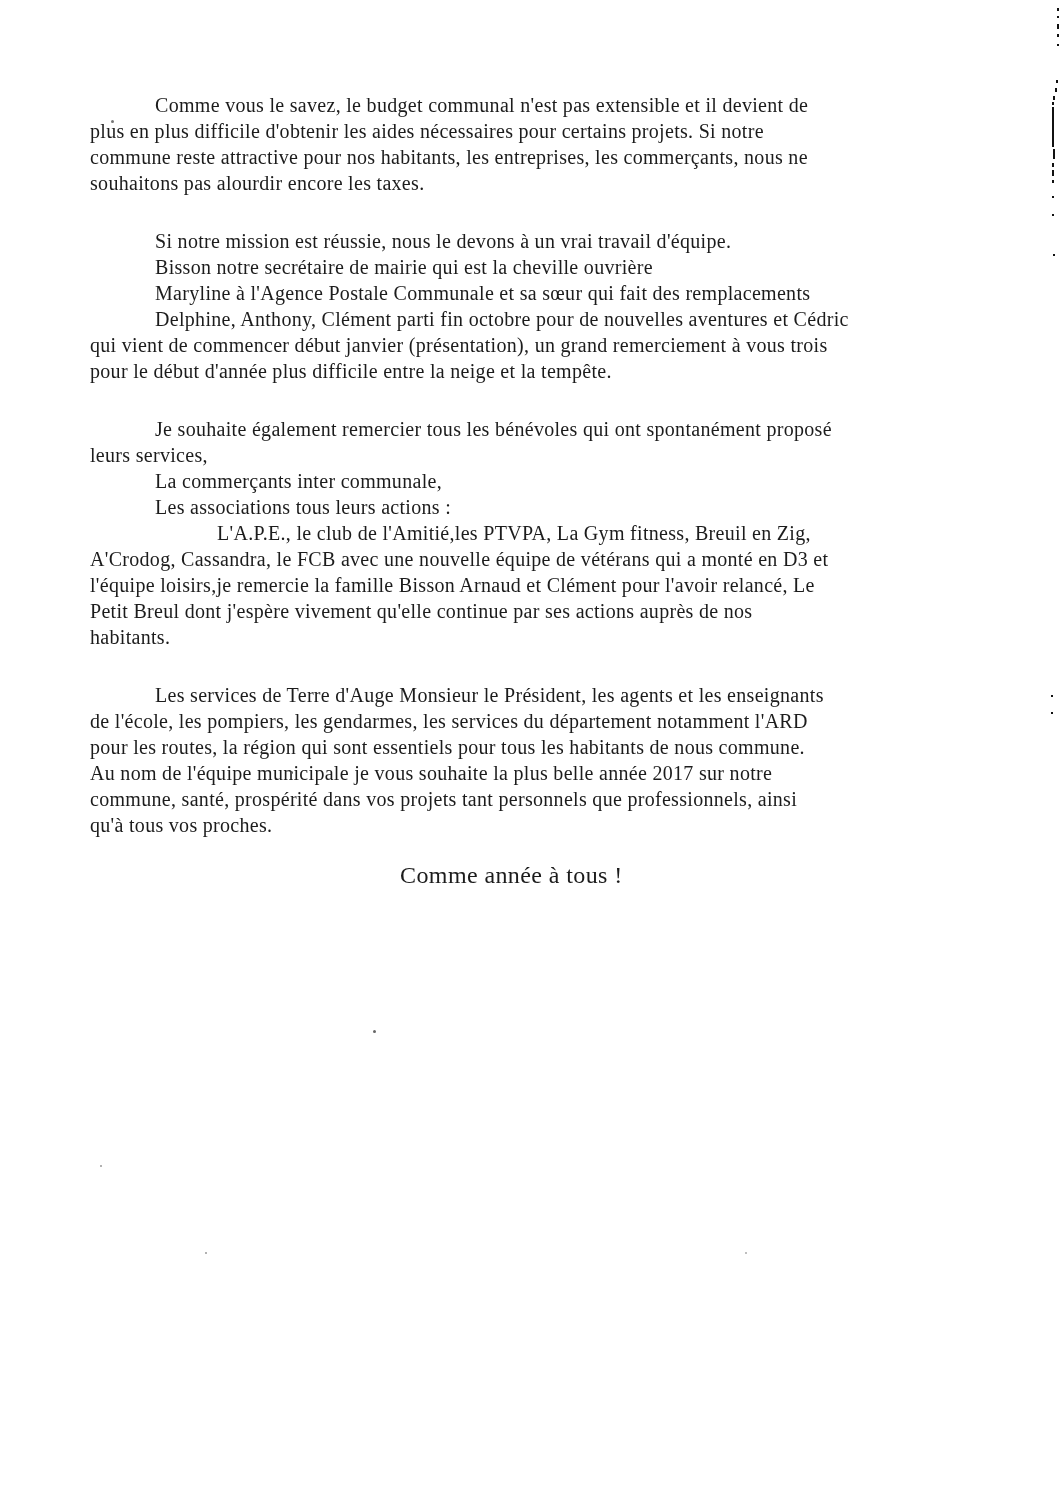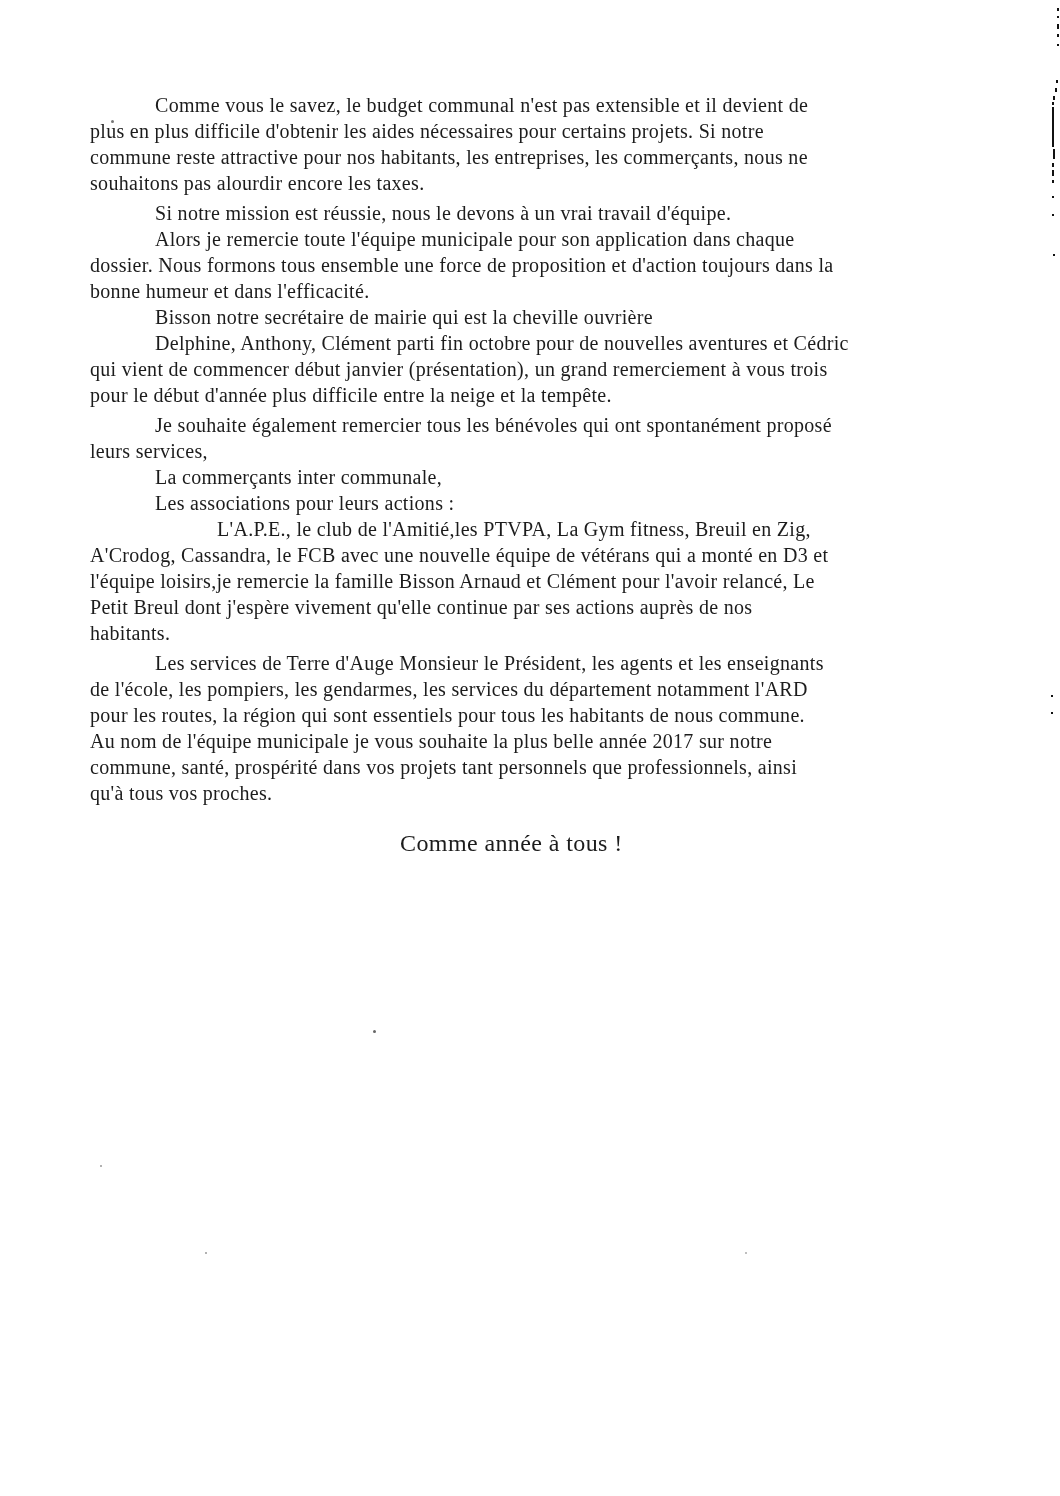--- a/index.html
+++ b/index.html
@@ -21,21 +21,21 @@
     font-size: 20px;
     line-height: 26px;
     letter-spacing: 0.3px;
   }
   .blk {
     margin: 0;
     white-space: pre;           
   }
   .ind1 { text-indent: 65px; }  
   .ind2 { text-indent: 127px; } 
-  .gap    { margin-top: 4px; } 
+  .gap    { margin-top: 32px; } 
   .gap-sm { margin-top: 14px; }
   .closing {
     margin: 22px 0 0 310px;
     font-size: 24px;
     line-height: 30px;
     letter-spacing: 0.4px;
     white-space: pre;
   }
   
   .artifact { position: absolute; background: #111; }
@@ -45,31 +45,29 @@
 <body>
 
 <div class="page">
 
   <div class="letter-body">
     <p class="blk ind1">Comme vous le savez, le budget communal n'est pas extensible et il devient de
 plus en plus difficile d'obtenir les aides nécessaires pour certains projets. Si notre
 commune reste attractive pour nos habitants, les entreprises, les commerçants, nous ne
 souhaitons pas alourdir encore les taxes.</p>
     <p class="blk ind1 gap">Si notre mission est réussie, nous le devons à un vrai travail d'équipe.</p>
-    <p class="blk ind1">Alors je remercie toute l'équipe municipale pour son application dans chaque
-dossier. Nous formons tous ensemble une force de proposition et d'action toujours dans la
-bonne humeur et dans l'efficacité.</p>
     <p class="blk ind1">Bisson notre secrétaire de mairie qui est la cheville ouvrière</p>
+    <p class="blk ind1">Maryline à l'Agence Postale Communale et sa sœur qui fait des remplacements</p>
     <p class="blk ind1">Delphine, Anthony, Clément parti fin octobre pour de nouvelles aventures et Cédric
 qui vient de commencer début janvier (présentation), un grand remerciement à vous trois
 pour le début d'année plus difficile entre la neige et la tempête.</p>
     <p class="blk ind1 gap">Je souhaite également remercier tous les bénévoles qui ont spontanément proposé
 leurs services,</p>
     <p class="blk ind1">La commerçants inter communale,</p>
-    <p class="blk ind1">Les associations pour leurs actions :</p>
+    <p class="blk ind1">Les associations tous leurs actions :</p>
     <p class="blk ind2">L'A.P.E., le club de l'Amitié,les PTVPA, La Gym fitness, Breuil en Zig,
 A'Crodog, Cassandra, le FCB avec une nouvelle équipe de vétérans qui a monté en D3 et
 l'équipe loisirs,je remercie la famille Bisson Arnaud et Clément pour l'avoir relancé, Le
 Petit Breul dont j'espère vivement qu'elle continue par ses actions auprès de nos
 habitants.</p>
     <p class="blk ind1 gap">Les services de Terre d'Auge Monsieur le Président, les agents et les enseignants
 de l'école, les pompiers, les gendarmes, les services du département notamment l'ARD
 pour les routes, la région qui sont essentiels pour tous les habitants de nous commune.</p>
     <p class="blk">Au nom de l'équipe municipale je vous souhaite la plus belle année 2017 sur notre
 commune, santé, prospérité dans vos projets tant personnels que professionnels, ainsi

